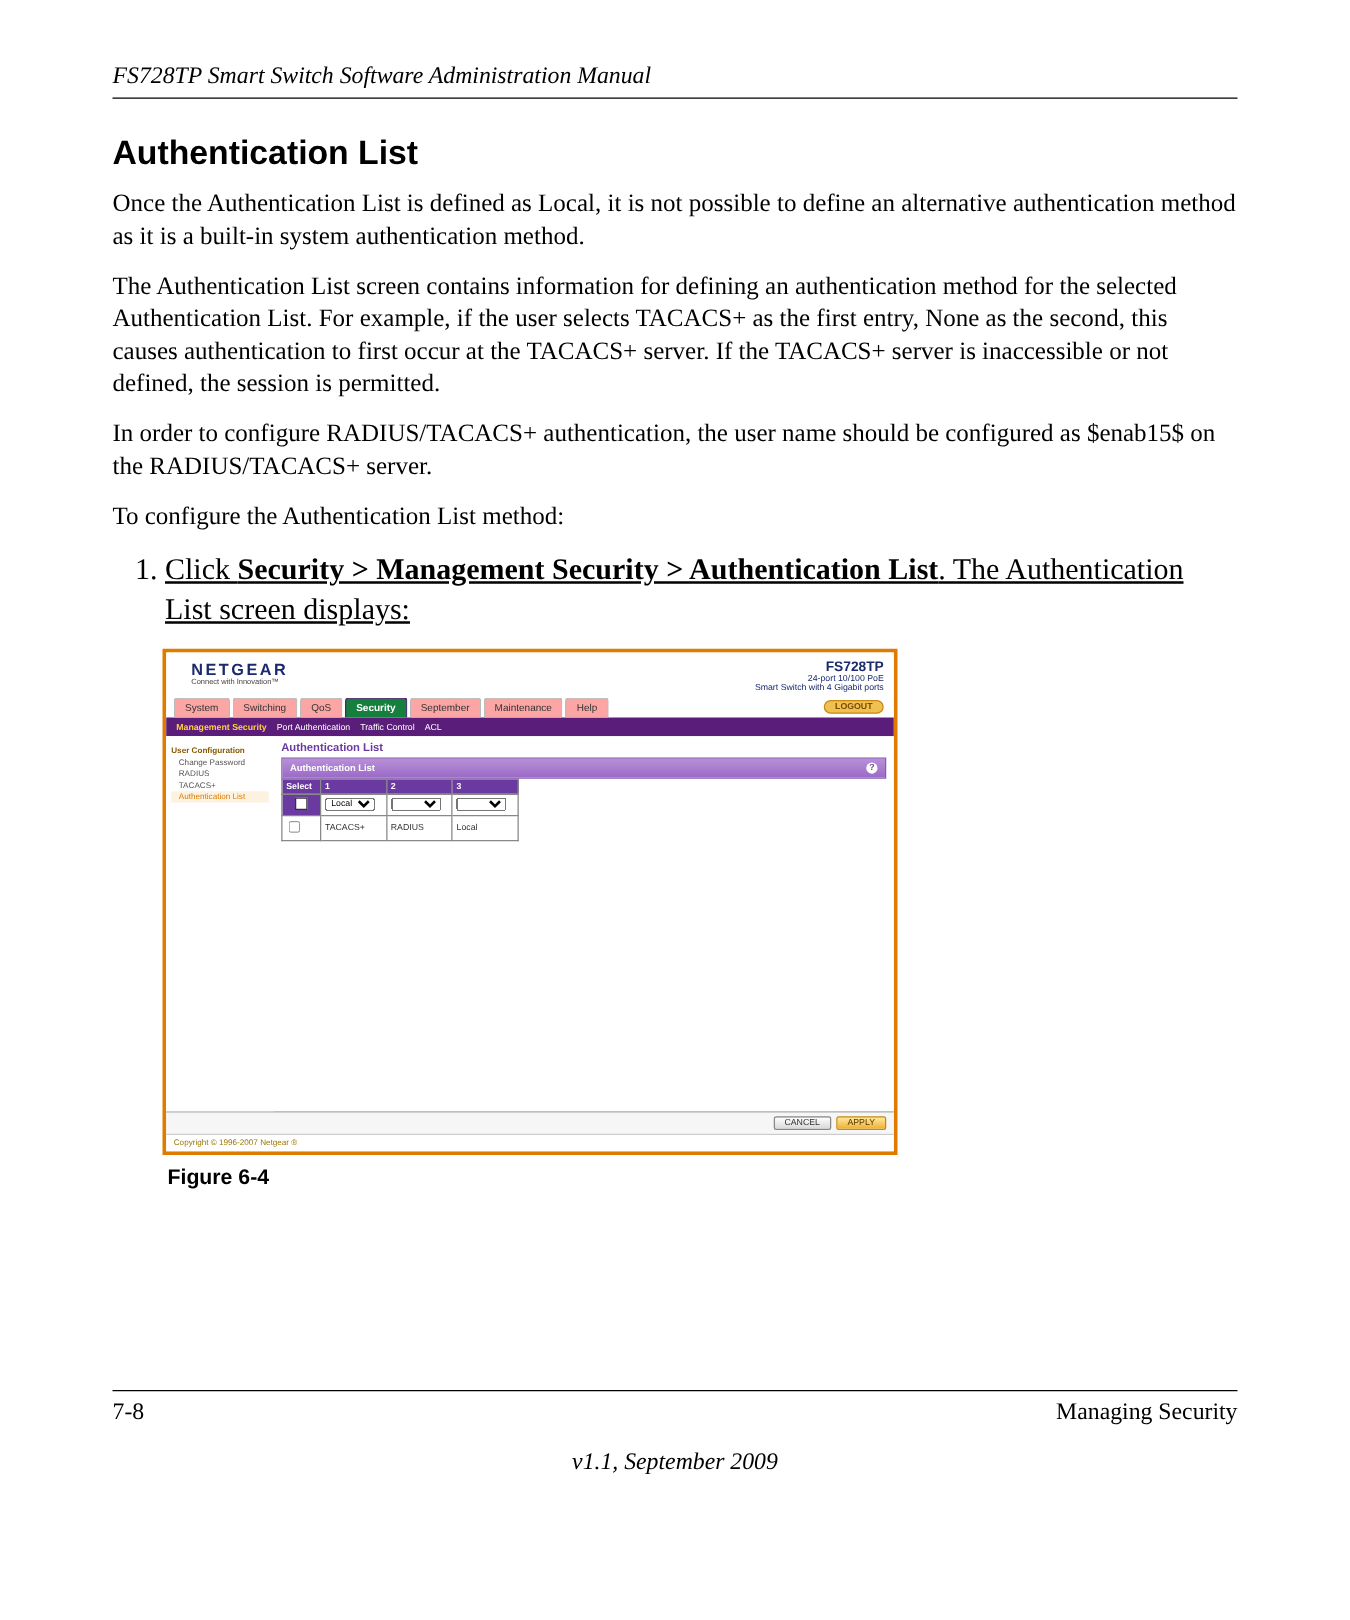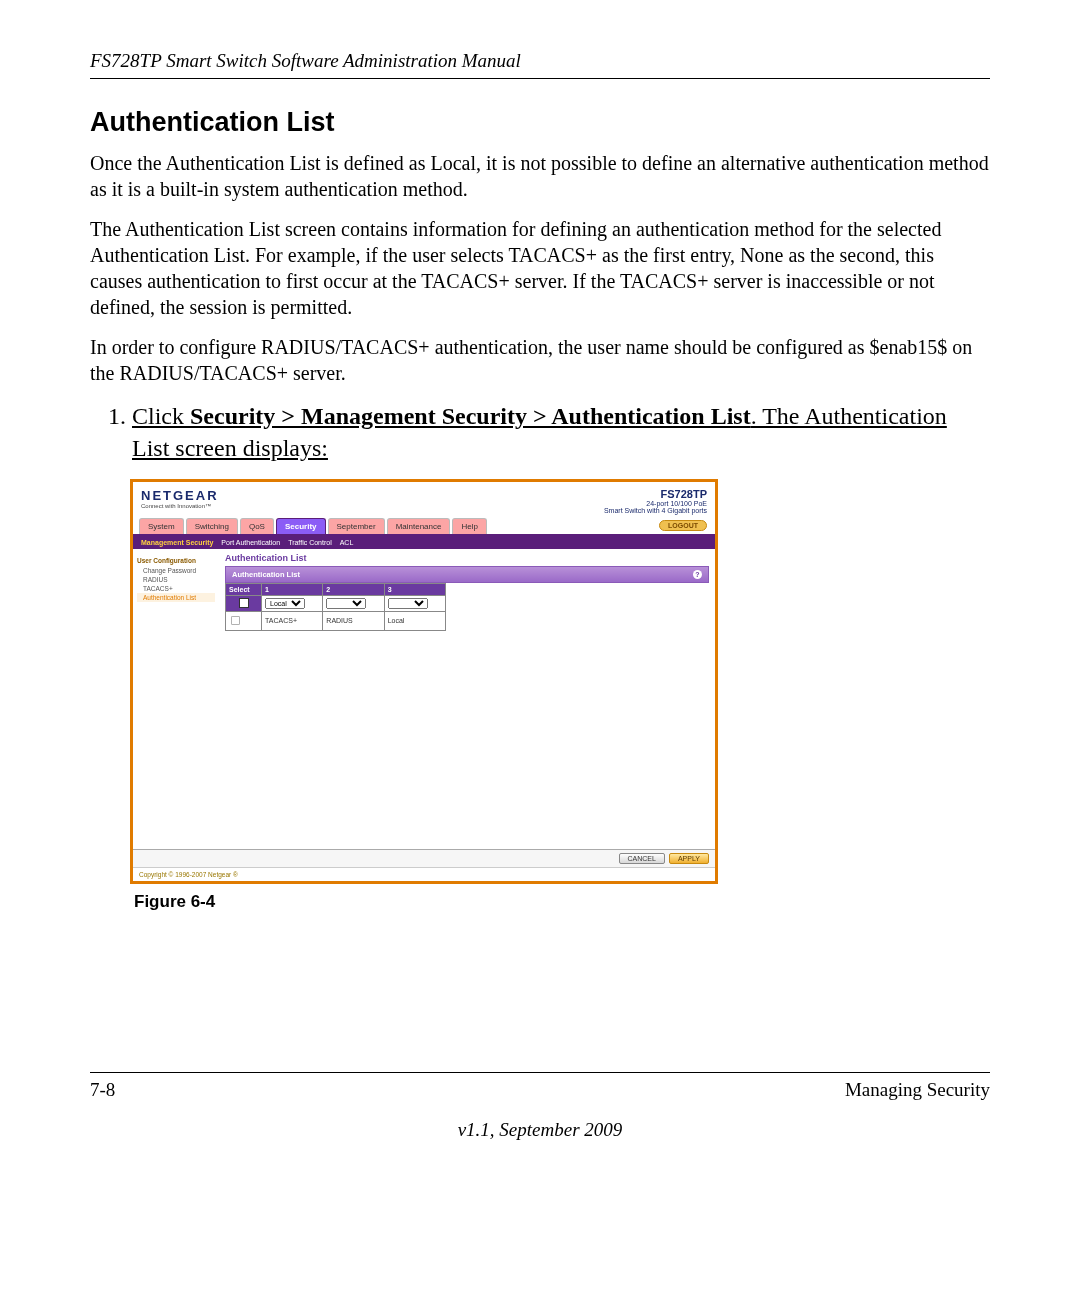--- a/index.html
+++ b/index.html
@@ -60,21 +60,21 @@
     font-size: 8px;
     color: #333;
   }
   .shot-top {
     display: flex;
     justify-content: space-between;
     align-items: flex-start;
     padding: 6px 8px 4px 8px;
     background: #fff;
   }
-  .brand { display: flex; flex-direction: column; }
+  .brand { display: flex; flex-direction: column; margin-left: 12px; }
   .brand .logo {
     font-weight: bold;
     font-size: 13px;
     letter-spacing: 2px;
     color: #1a2a6c;
   }
   .brand .tagline { font-size: 6px; color: #444; }
   .model-box { text-align: right; font-size: 7px; color: #1a2a6c; }
   .model-box .model { font-weight: bold; font-size: 11px; color: #1a2a6c; }
   .tabs-row {
@@ -89,21 +89,21 @@
     padding: 3px 8px;
     margin-right: 2px;
     background: #fca5a5;
     border: 1px solid #bbb;
     border-bottom: none;
     border-radius: 3px 3px 0 0;
     font-size: 8px;
     color: #333;
   }
   .tab.active {
-    background: #8b5cf6;
+    background: #15803d;
     color: #fff;
     font-weight: bold;
     border-color: #5a1e7a;
   }
   .logout {
     position: absolute;
     right: 8px;
     top: 2px;
     background: #f0c050;
     border: 1px solid #c78a10;
@@ -155,21 +155,21 @@
     justify-content: space-between;
     align-items: center;
   }
   .panel-head .qmark {
     background:#fff;color:#6a3aa0;border-radius:50%;
     width:9px;height:9px;line-height:9px;text-align:center;font-weight:bold;font-size:7px;
   }
   .grid {
     border-collapse: collapse;
     font-size: 7px;
-    width: 221px;
+    width: 190px;
   }
   .grid th, .grid td {
     border: 1px solid #888;
     padding: 2px 3px;
     text-align: left;
   }
   .grid th {
     background: #6a3aa0;
     color: #fff;
     font-weight: bold;
@@ -235,20 +235,21 @@
 
 <div class="page">
   <div class="running-header">FS728TP Smart Switch Software Administration Manual</div>
   <hr class="hr-top">
 
   <h1 class="section-title">Authentication List</h1>
 
   <p class="body">Once the Authentication List is defined as Local, it is not possible to define an alternative authentication method as it is a built-in system authentication method.</p>
   <p class="body">The Authentication List screen contains information for defining an authentication method for the selected Authentication List. For example, if the user selects TACACS+ as the first entry, None as the second, this causes authentication to first occur at the TACACS+ server. If the TACACS+ server is inaccessible or not defined, the session is permitted.</p>
   <p class="body">In order to configure RADIUS/TACACS+ authentication, the user name should be configured as $enab15$ on the RADIUS/TACACS+ server.</p>
+  <p class="body">To configure the Authentication List method:</p>
 
   <ol class="steps">
     <li>
       <span>Click </span><span class="bold">Security &gt; Management Security &gt; Authentication List</span><span>. The Authentication List screen displays:</span>
     </li>
   </ol>
 
   <div class="figure-wrap">
     <div class="shot">
       <div class="shot-top">

